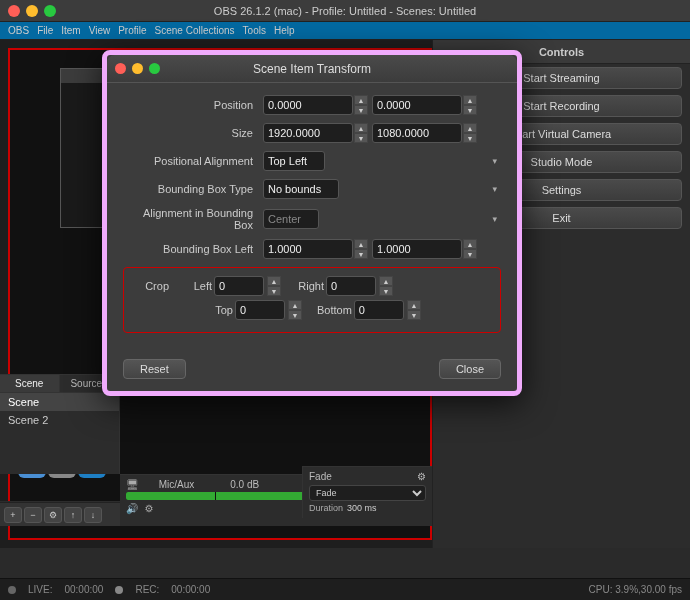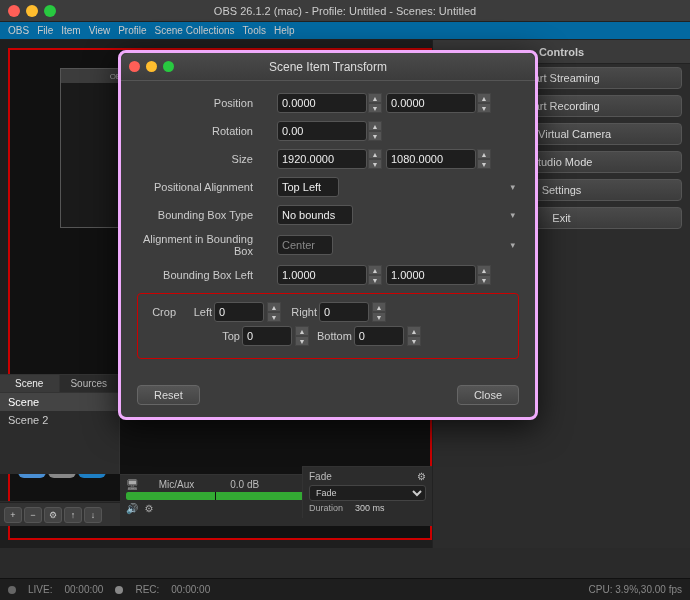--- a/index.html
+++ b/index.html
@@ -159,24 +159,24 @@
       font-size: 11px;
       font-weight: 600;
       color: #ddd;
       border-bottom: 1px solid #444;
     }
 
     
     .dialog-overlay {
       position: absolute;
       top: 10px;
-      left: 118px;
+      left: 102px;
       width: 420px;
       background: #3c3c3c;
-      border: 3px solid #f0abfc;
+      border: 5px solid #f0abfc;
       border-radius: 8px;
       box-shadow: 0 8px 32px rgba(0,0,0,0.7);
       z-index: 10;
     }
     .dialog-title-bar {
       height: 28px;
       background: linear-gradient(180deg, #4a4a4a, #3c3c3c);
       border-radius: 8px 8px 0 0;
       display: flex;
       align-items: center;
@@ -208,21 +208,21 @@
       padding: 12px 16px;
     }
     .form-row {
       display: flex;
       align-items: center;
       margin-bottom: 8px;
     }
     .form-label {
       width: 140px;
       text-align: right;
-      padding-right: 24px;
+      padding-right: 10px;
       font-size: 11px;
       color: #ccc;
       flex-shrink: 0;
     }
     .form-input {
       background: #1e1e1e;
       border: 1px solid #555;
       border-radius: 3px;
       color: #eee;
       font-size: 11px;
@@ -291,20 +291,21 @@
       display: flex;
       align-items: center;
       margin-bottom: 4px;
       gap: 8px;
     }
     .crop-label {
       font-size: 11px;
       color: #ccc;
       min-width: 28px;
       text-align: right;
+      margin-left: 7px;
     }
     .crop-input {
       background: #1e1e1e;
       border: 1px solid #555;
       border-radius: 3px;
       color: #eee;
       font-size: 11px;
       padding: 2px 4px;
       height: 20px;
       width: 50px;
@@ -453,21 +454,21 @@
       width: 100%;
       padding: 1px 2px;
       margin-top: 3px;
     }
     .fade-duration {
       font-size: 9px;
       color: #aaa;
       margin-top: 2px;
       display: flex;
       align-items: center;
-      gap: 12px;
+      gap: 4px;
     }
 
     
     .scenes-area {
       position: absolute;
       bottom: 74px;
       left: 0;
       width: 120px;
       height: 100px;
       background: #2c2c2c;
@@ -653,30 +654,20 @@
         </div>
         <div class="form-input-with-arrow" style="margin-left:4px;">
           <input class="form-input" value="0.0000" readonly="" style="">
           <div class="arrow-btn">
             <div class="arrow-up">▲</div>
             <div class="arrow-down">▼</div>
           </div>
         </div>
       </div>
 
-      <div class="form-row">
-        <span class="form-label">Rotation</span>
-        <div class="form-input-with-arrow">
-          <input class="form-input" value="0.00" readonly="" style="">
-          <div class="arrow-btn">
-            <div class="arrow-up">▲</div>
-            <div class="arrow-down">▼</div>
-          </div>
-        </div>
-      </div>
 
       <div class="form-row">
         <span class="form-label">Size</span>
         <div class="form-input-with-arrow">
           <input class="form-input" value="1920.0000" readonly="" style="">
           <div class="arrow-btn">
             <div class="arrow-up">▲</div>
             <div class="arrow-down">▼</div>
           </div>
         </div>

